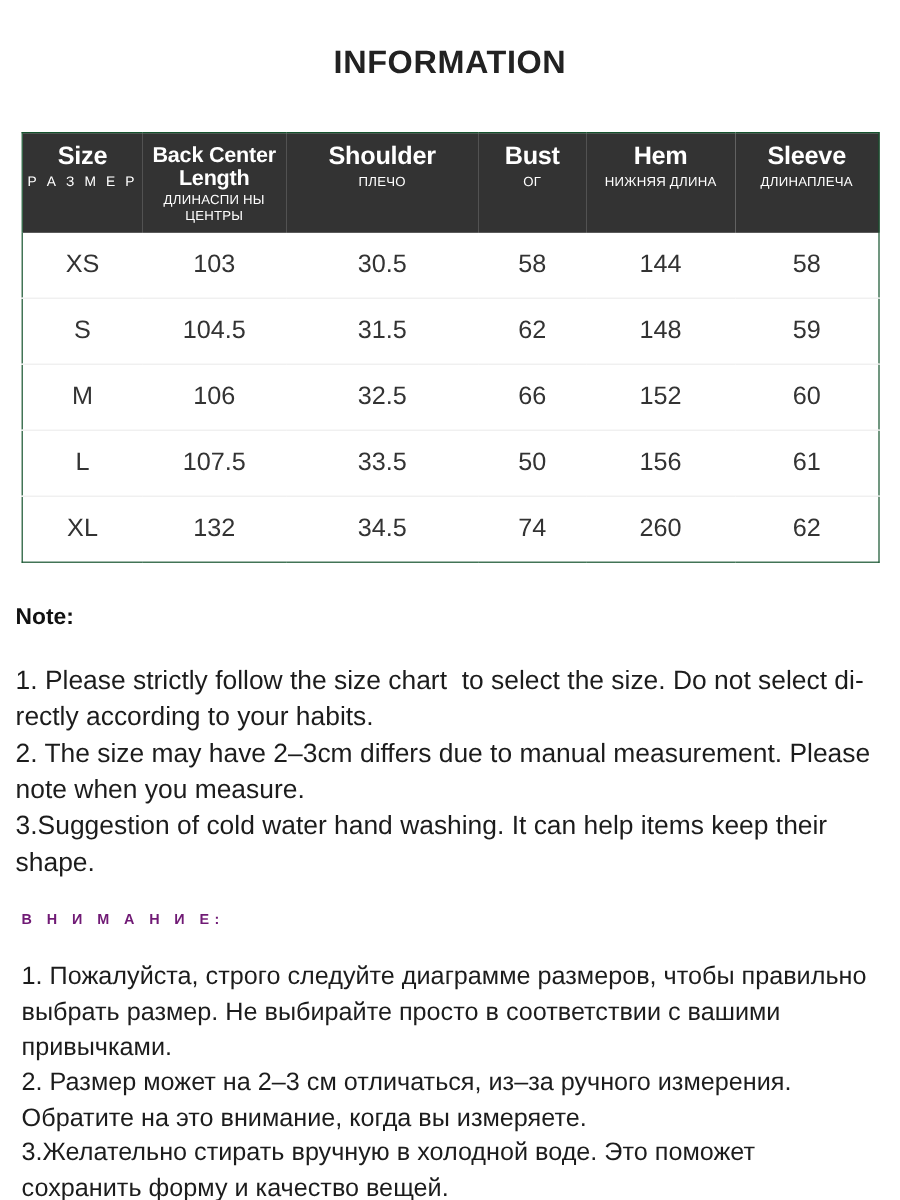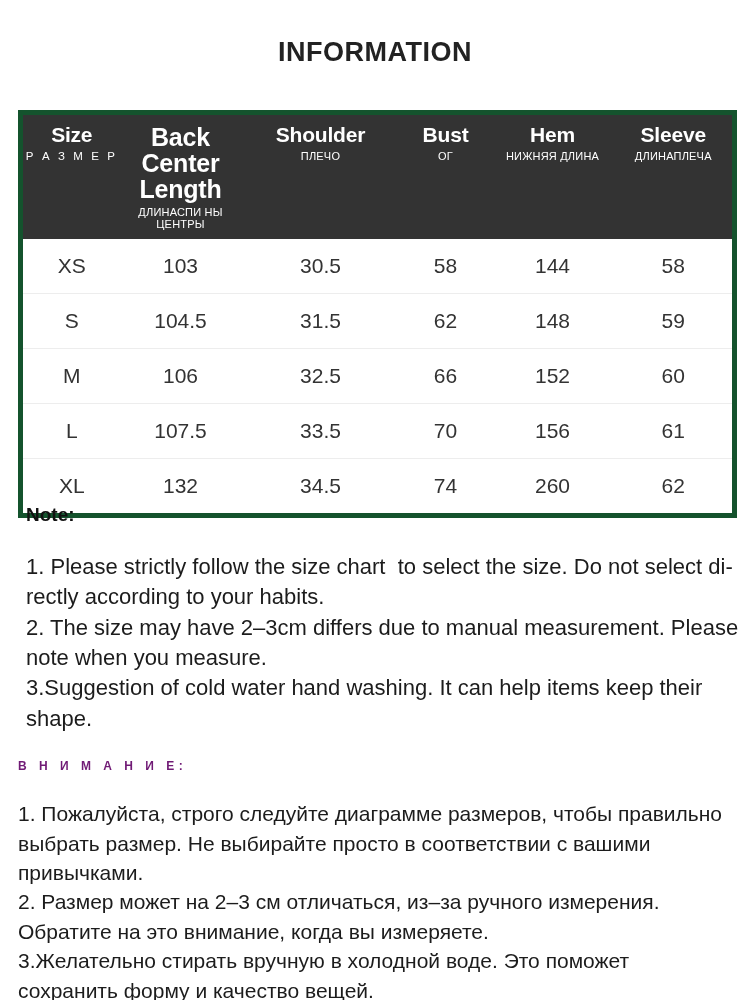--- a/index.html
+++ b/index.html
@@ -32,21 +32,21 @@
   .size-table-wrap {
     position: absolute;
     left: 18px;
     top: 110px;
     width: 714px;
   }
   table.size-table {
     width: 714px;
     border-collapse: collapse;
     table-layout: fixed;
-    border: 5px solid #14532d;
+    border: 1px solid #14532d;
     background: #ffffff;
   }
   table.size-table thead tr {
     background: #333333;
   }
   table.size-table thead th {
     color: #ffffff;
     padding: 9px 2px 8px 2px;
     text-align: center;
     vertical-align: top;
@@ -55,21 +55,21 @@
   }
   .th-en {
     display: block;
     font-size: 21px;
     font-weight: bold;
     line-height: 1.04;
     letter-spacing: -0.2px;
     white-space: normal;
   }
   .th-en.small {
-    font-size: 25px;
+    font-size: 18px;
   }
   .th-ru {
     display: block;
     font-size: 11px;
     line-height: 1.12;
     margin-top: 4px;
     font-weight: normal;
     letter-spacing: 0.2px;
   }
   .th-ru.spaced {
@@ -94,21 +94,21 @@
   col.c-size    { width: 100px; }
   col.c-back    { width: 120px; }
   col.c-shoulder{ width: 160px; }
   col.c-bust    { width: 90px; }
   col.c-hem     { width: 124px; }
   col.c-sleeve  { width: 120px; }
 
   
   .notes-section {
     position: absolute;
-    left: 26px;
+    left: 13px;
     top: 505px;
     width: 714px;
   }
   .note-heading {
     font-size: 19px;
     font-weight: bold;
     color: #111111;
     margin: 0 0 26px 0;
     line-height: 1.1;
   }
@@ -207,21 +207,21 @@
         <td>106</td>
         <td>32.5</td>
         <td>66</td>
         <td>152</td>
         <td>60</td>
       </tr>
       <tr>
         <td>L</td>
         <td>107.5</td>
         <td>33.5</td>
-        <td>70</td>
+        <td>50</td>
         <td>156</td>
         <td>61</td>
       </tr>
       <tr>
         <td>XL</td>
         <td>132</td>
         <td>34.5</td>
         <td>74</td>
         <td>260</td>
         <td>62</td>

